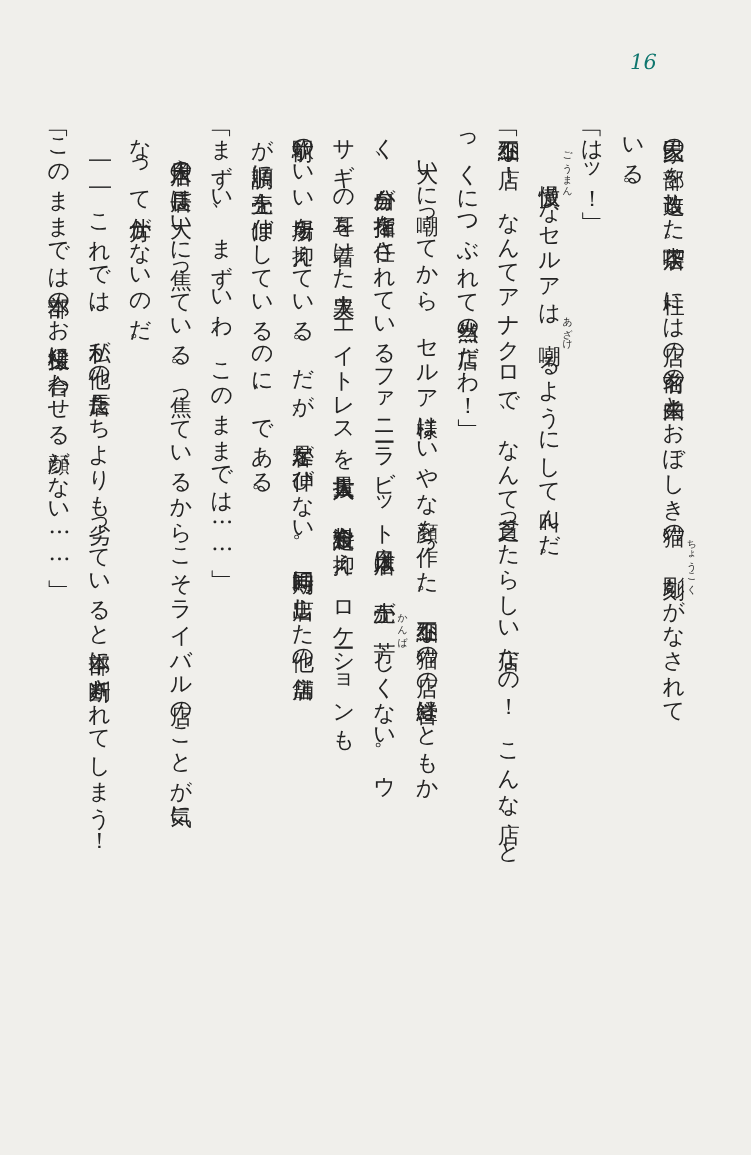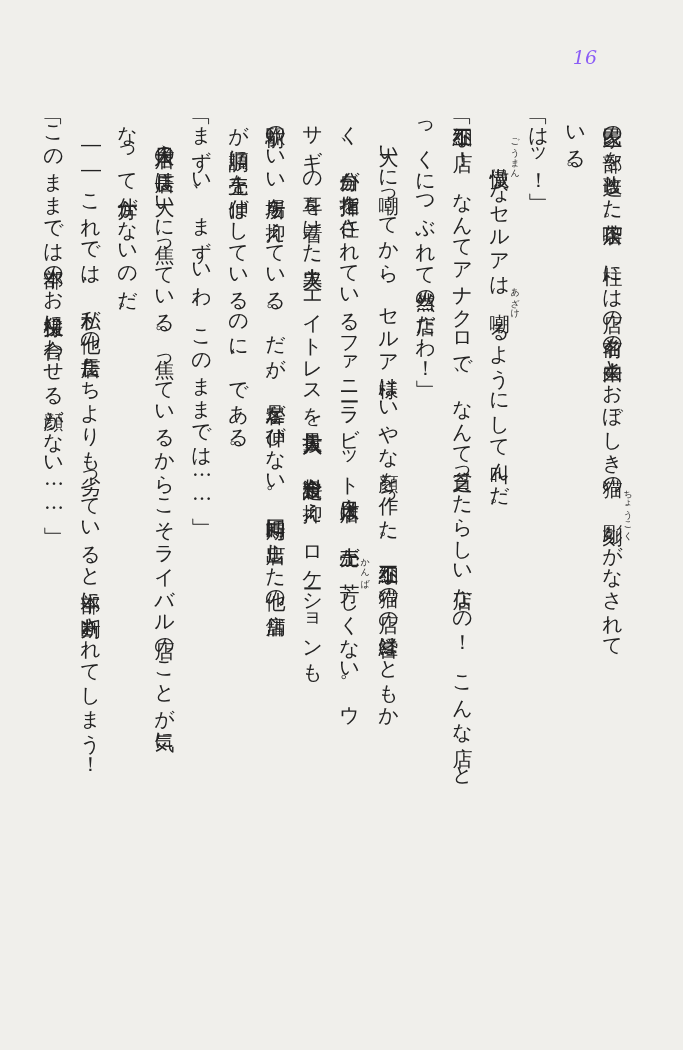--- a/index.html
+++ b/index.html
@@ -15,21 +15,21 @@
     height: 1050px;
     background: #f0efeb;
     font-family: "DejaVu Serif", "Liberation Serif", serif;
   }
   .page-number {
     position: absolute;
     top: 46px;
     right: 86px;
     font-size: 19px;
     font-style: italic;
-    color: #8b5cf6;
+    color: #0f766e;
     font-family: "DejaVu Serif", "Liberation Serif", serif;
   }
   .text-column-container {
     position: absolute;
     top: 112px;
     right: 50px;
     height: 890px;
     writing-mode: vertical-rl;
     text-orientation: upright;
     font-size: 20px;

